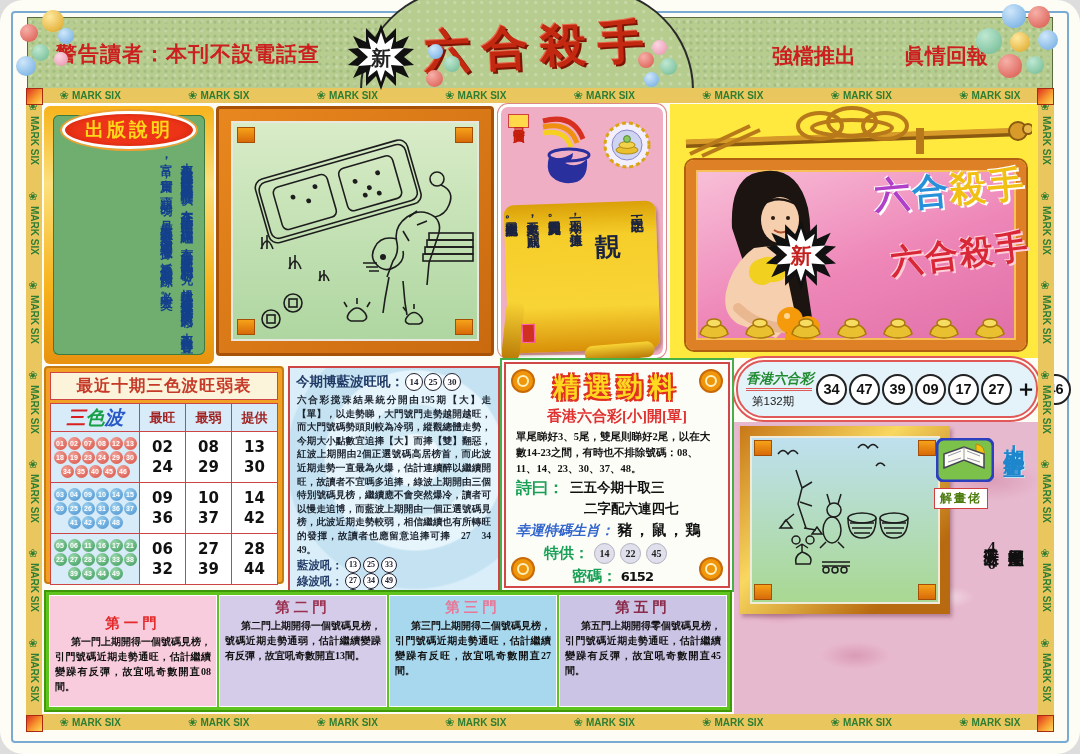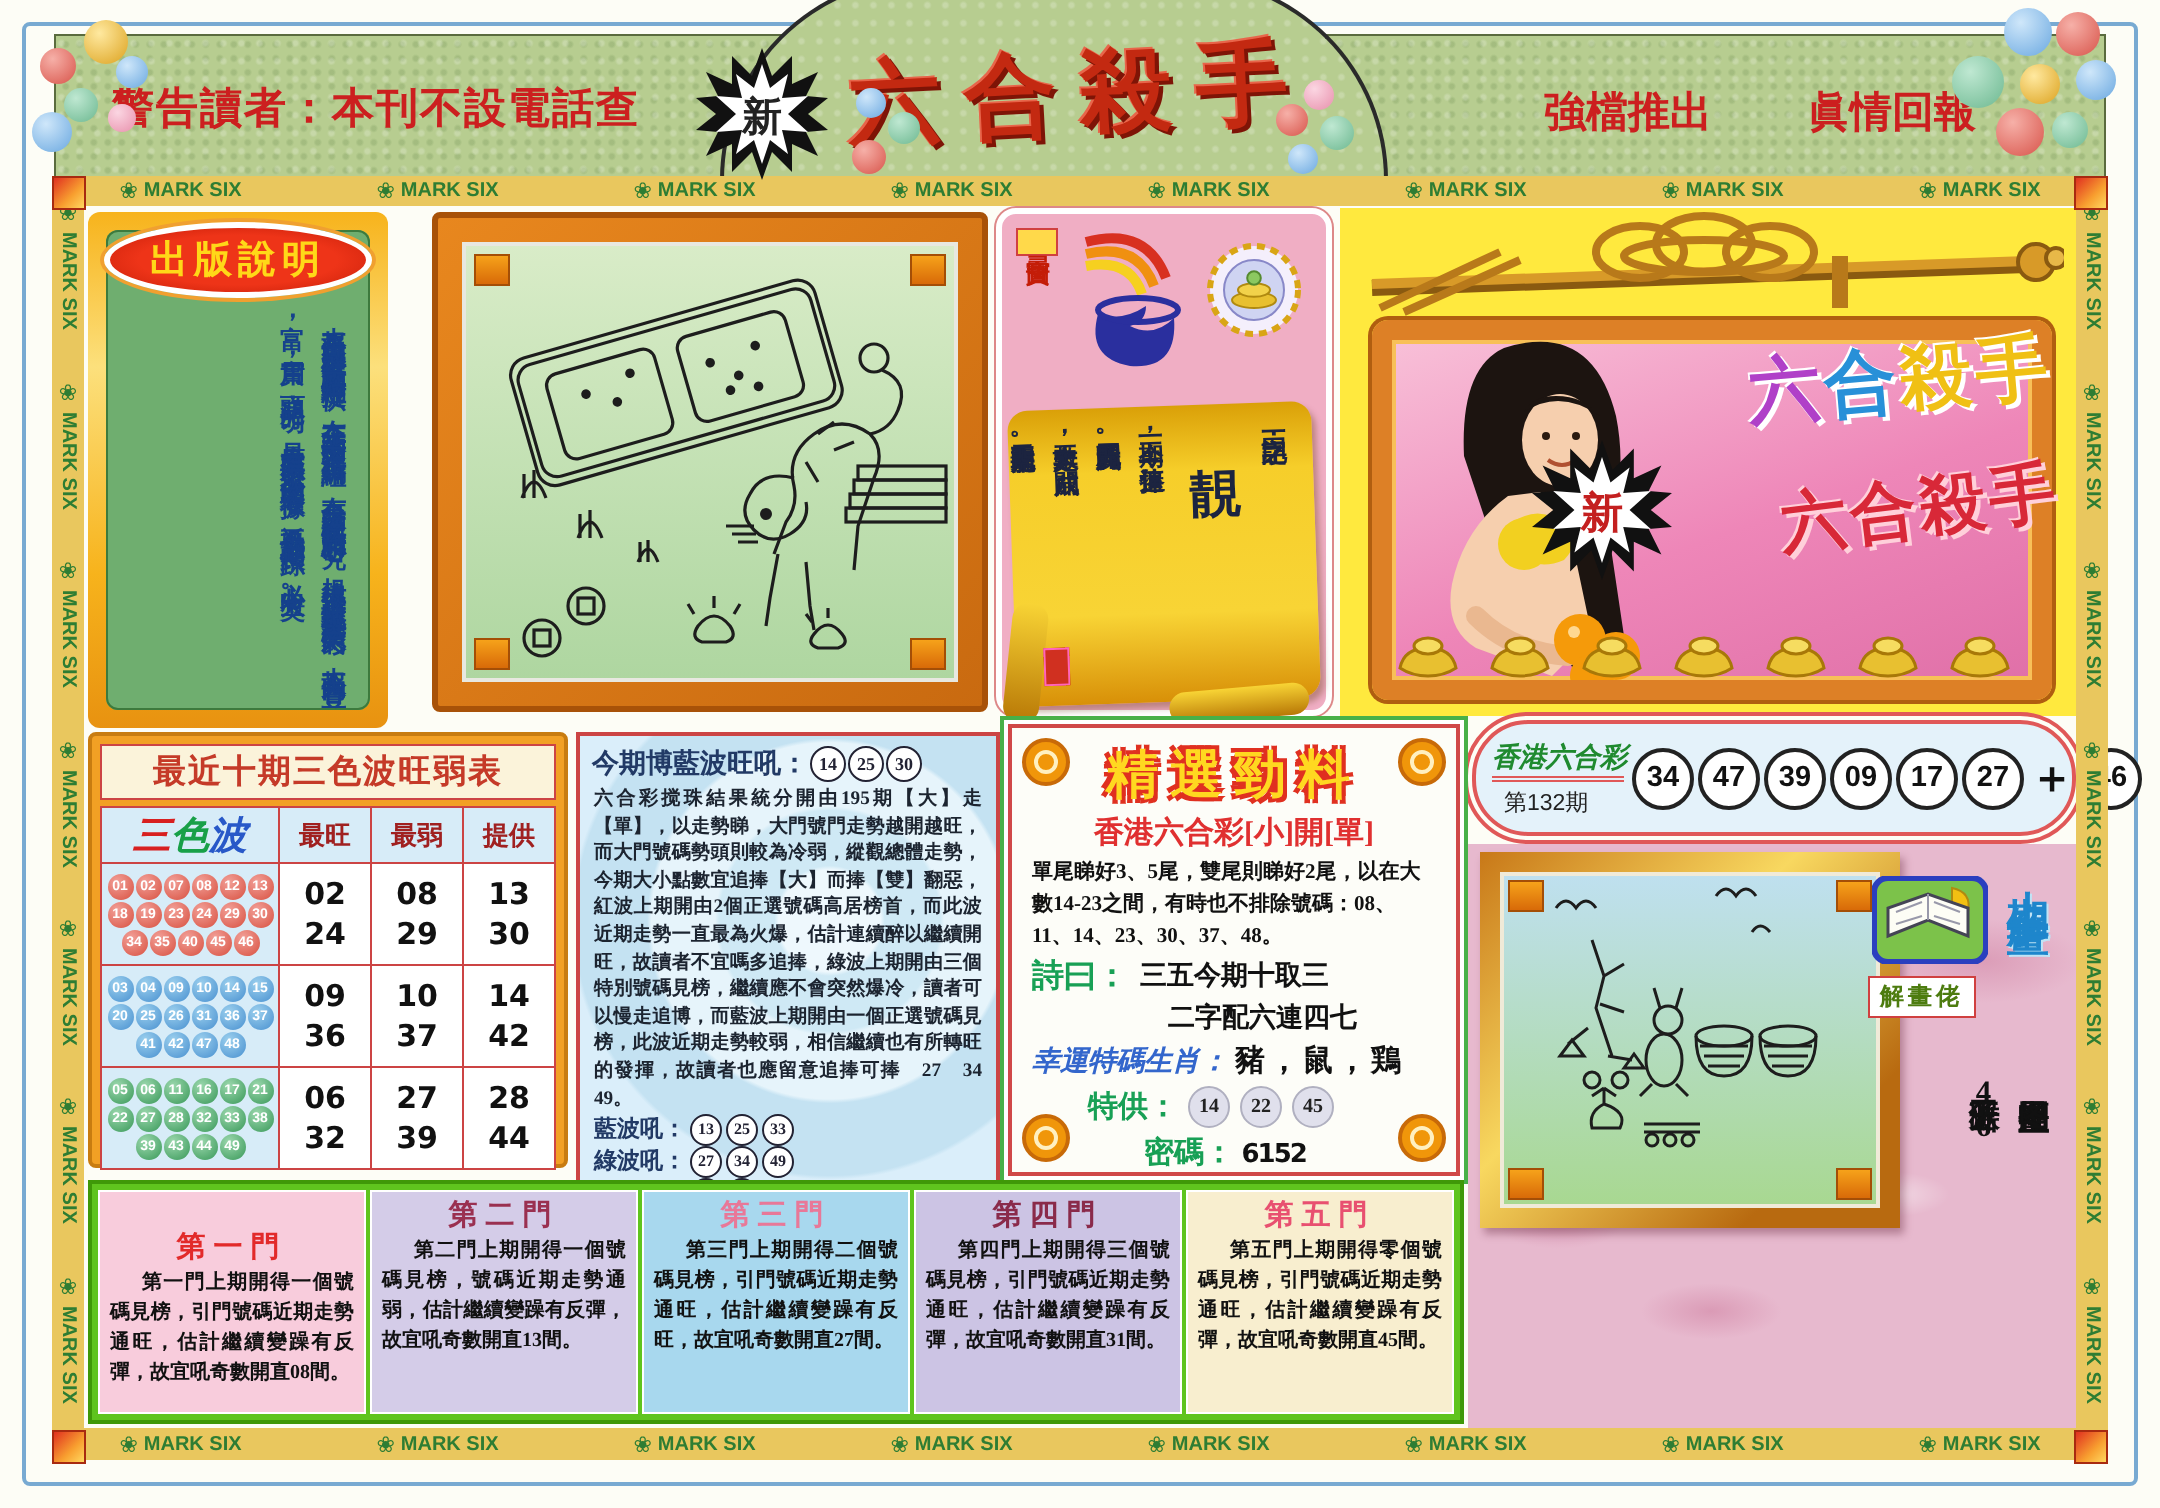--- a/index.html
+++ b/index.html
@@ -1,17 +1,17 @@
 <!DOCTYPE html>
 <html><head>
 <meta charset="utf-8">
 <style>
   html,body{margin:0;padding:0;background:#dddddd;}
   .page{position:relative;width:1080px;height:754px;background:#fdfdf6;overflow:hidden;
-        font-family:"Liberation Sans","DejaVu Sans",sans-serif;}
+        font-family:"Liberation Sans","DejaVu Sans",sans-serif;border-radius:23px;}
   .outer-border{position:absolute;inset:11px;border:2px solid #78aad2;border-radius:4px;background:#fdfdf6;}
 
   
   .masthead{position:absolute;left:27px;right:27px;top:17px;height:71px;
      background-color:#b7cd90;
      background-image:radial-gradient(circle at 30% 40%,rgba(255,255,255,.22) 1px,transparent 2.2px),
                       radial-gradient(circle at 70% 60%,rgba(60,100,40,.16) 1px,transparent 2.2px);
      background-size:9px 9px,7px 7px;border:1px solid #5a6b3e;}
   .arch{position:absolute;left:360px;top:-12px;width:330px;height:100px;
      background-color:#b7cd90;
@@ -47,21 +47,21 @@
   .ms-left .ms-item,.ms-right .ms-item{writing-mode:vertical-rl;}
   .ms-item{display:inline-flex;gap:3px;align-items:center;white-space:nowrap;}
   .ms-flower{font-size:11px;}
   .corner-sq{position:absolute;width:15px;height:15px;z-index:2;
      background:linear-gradient(135deg,#e03020,#f8a030 60%,#ffd860);border:1px solid #a82a10;}
 
   
   .box{position:absolute;box-sizing:border-box;}
 
   
-  .publish{left:44px;top:106px;width:150px;height:258px;padding:9px;
+  .publish{left:44px;top:106px;width:170px;height:258px;padding:9px;
      background:linear-gradient(180deg,#f7b31c,#fce07c 30%,#f7b31c 70%,#e89210);border-radius:6px;}
   .publish-inner{position:relative;width:100%;height:100%;background:#6fae6f;border-radius:6px;
      box-shadow:inset 0 0 0 1px #3d7a3d;}
   .pub-title{position:absolute;left:50%;top:-4px;transform:translateX(-50%);width:128px;height:32px;
      background:radial-gradient(ellipse at center,#ee3418 55%,#c41d08);border-radius:50%;
      border:3px solid #fff;box-shadow:0 0 0 2px #f0a030;color:#ffd818;font-weight:900;font-size:19px;
      letter-spacing:3px;display:flex;align-items:center;justify-content:center;
      font-family:"Liberation Serif",serif;}
   .pub-body{position:absolute;left:8px;right:8px;top:38px;bottom:8px;
      writing-mode:vertical-rl;font-family:"Liberation Serif","DejaVu Serif",serif;
@@ -764,24 +764,20 @@
     </div>
     <div class="door">
       <div class="door-title">第二門</div>
       <div class="door-text">第二門上期開得一個號碼見榜，號碼近期走勢通弱，估計繼續變躁有反彈，故宜吼奇數開直13間。</div>
     </div>
     <div class="door">
       <div class="door-title">第三門</div>
       <div class="door-text">第三門上期開得二個號碼見榜，引門號碼近期走勢通旺，估計繼續變躁有反旺，故宜吼奇數開直27間。</div>
     </div>
     <div class="door">
-      <div class="door-title">第四門</div>
-      <div class="door-text">第四門上期開得三個號碼見榜，引門號碼近期走勢通旺，估計繼續變躁有反彈，故宜吼奇數開直31間。</div>
-    </div>
-    <div class="door">
       <div class="door-title">第五門</div>
       <div class="door-text">第五門上期開得零個號碼見榜，引門號碼近期走勢通旺，估計繼續變躁有反彈，故宜吼奇數開直45間。</div>
     </div>
   </div>
 
   <div class="box marble">
     <div class="gold-frame">
       <div class="gold-inner">
         <div class="photo-corner" style="left:4px;top:4px;"></div>
         <div class="photo-corner" style="right:4px;top:4px;"></div>

